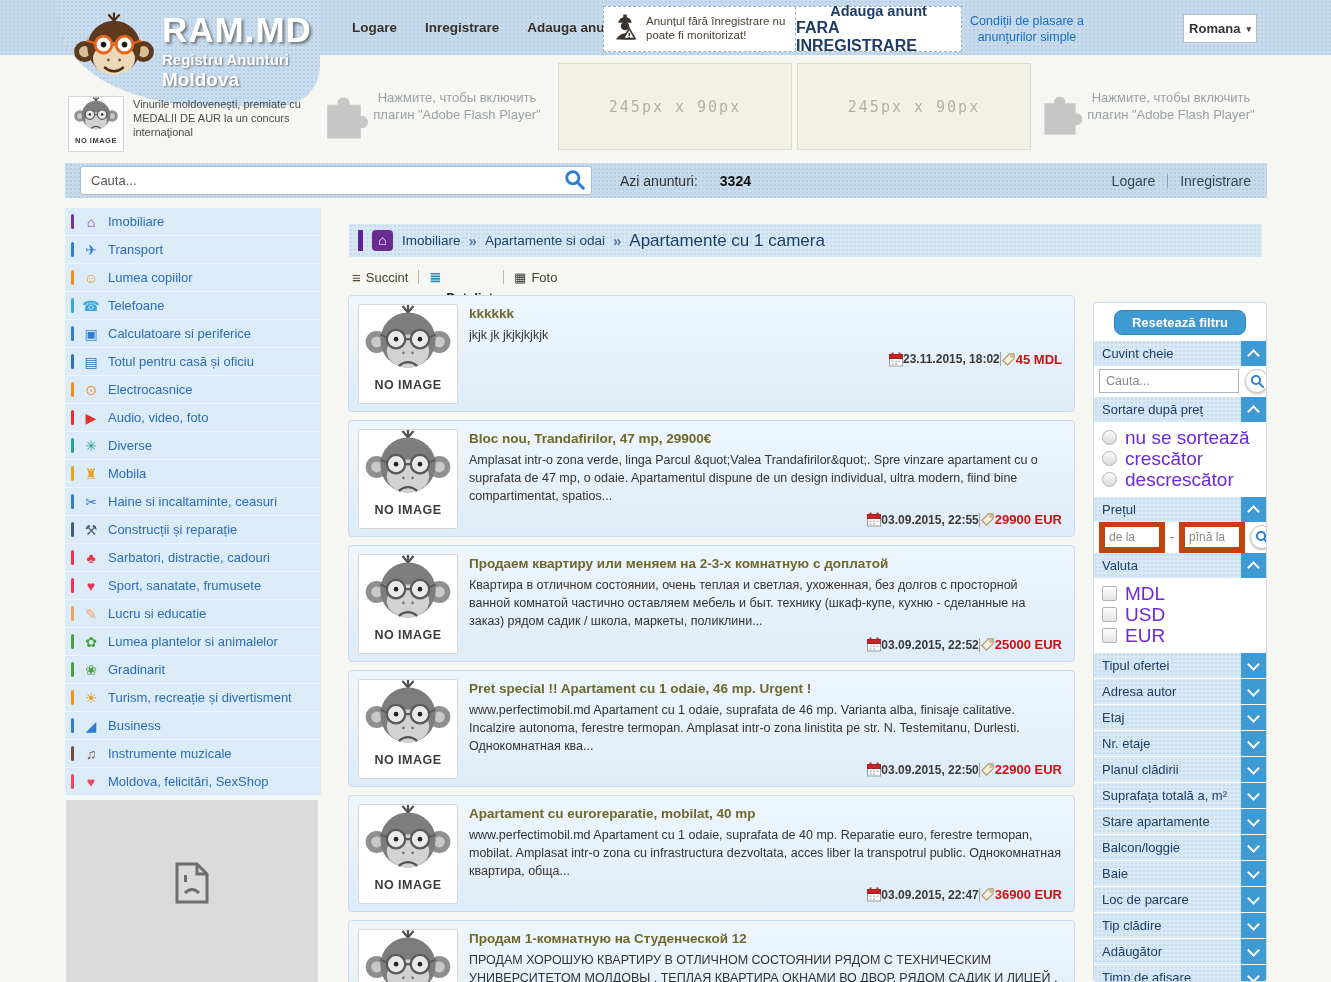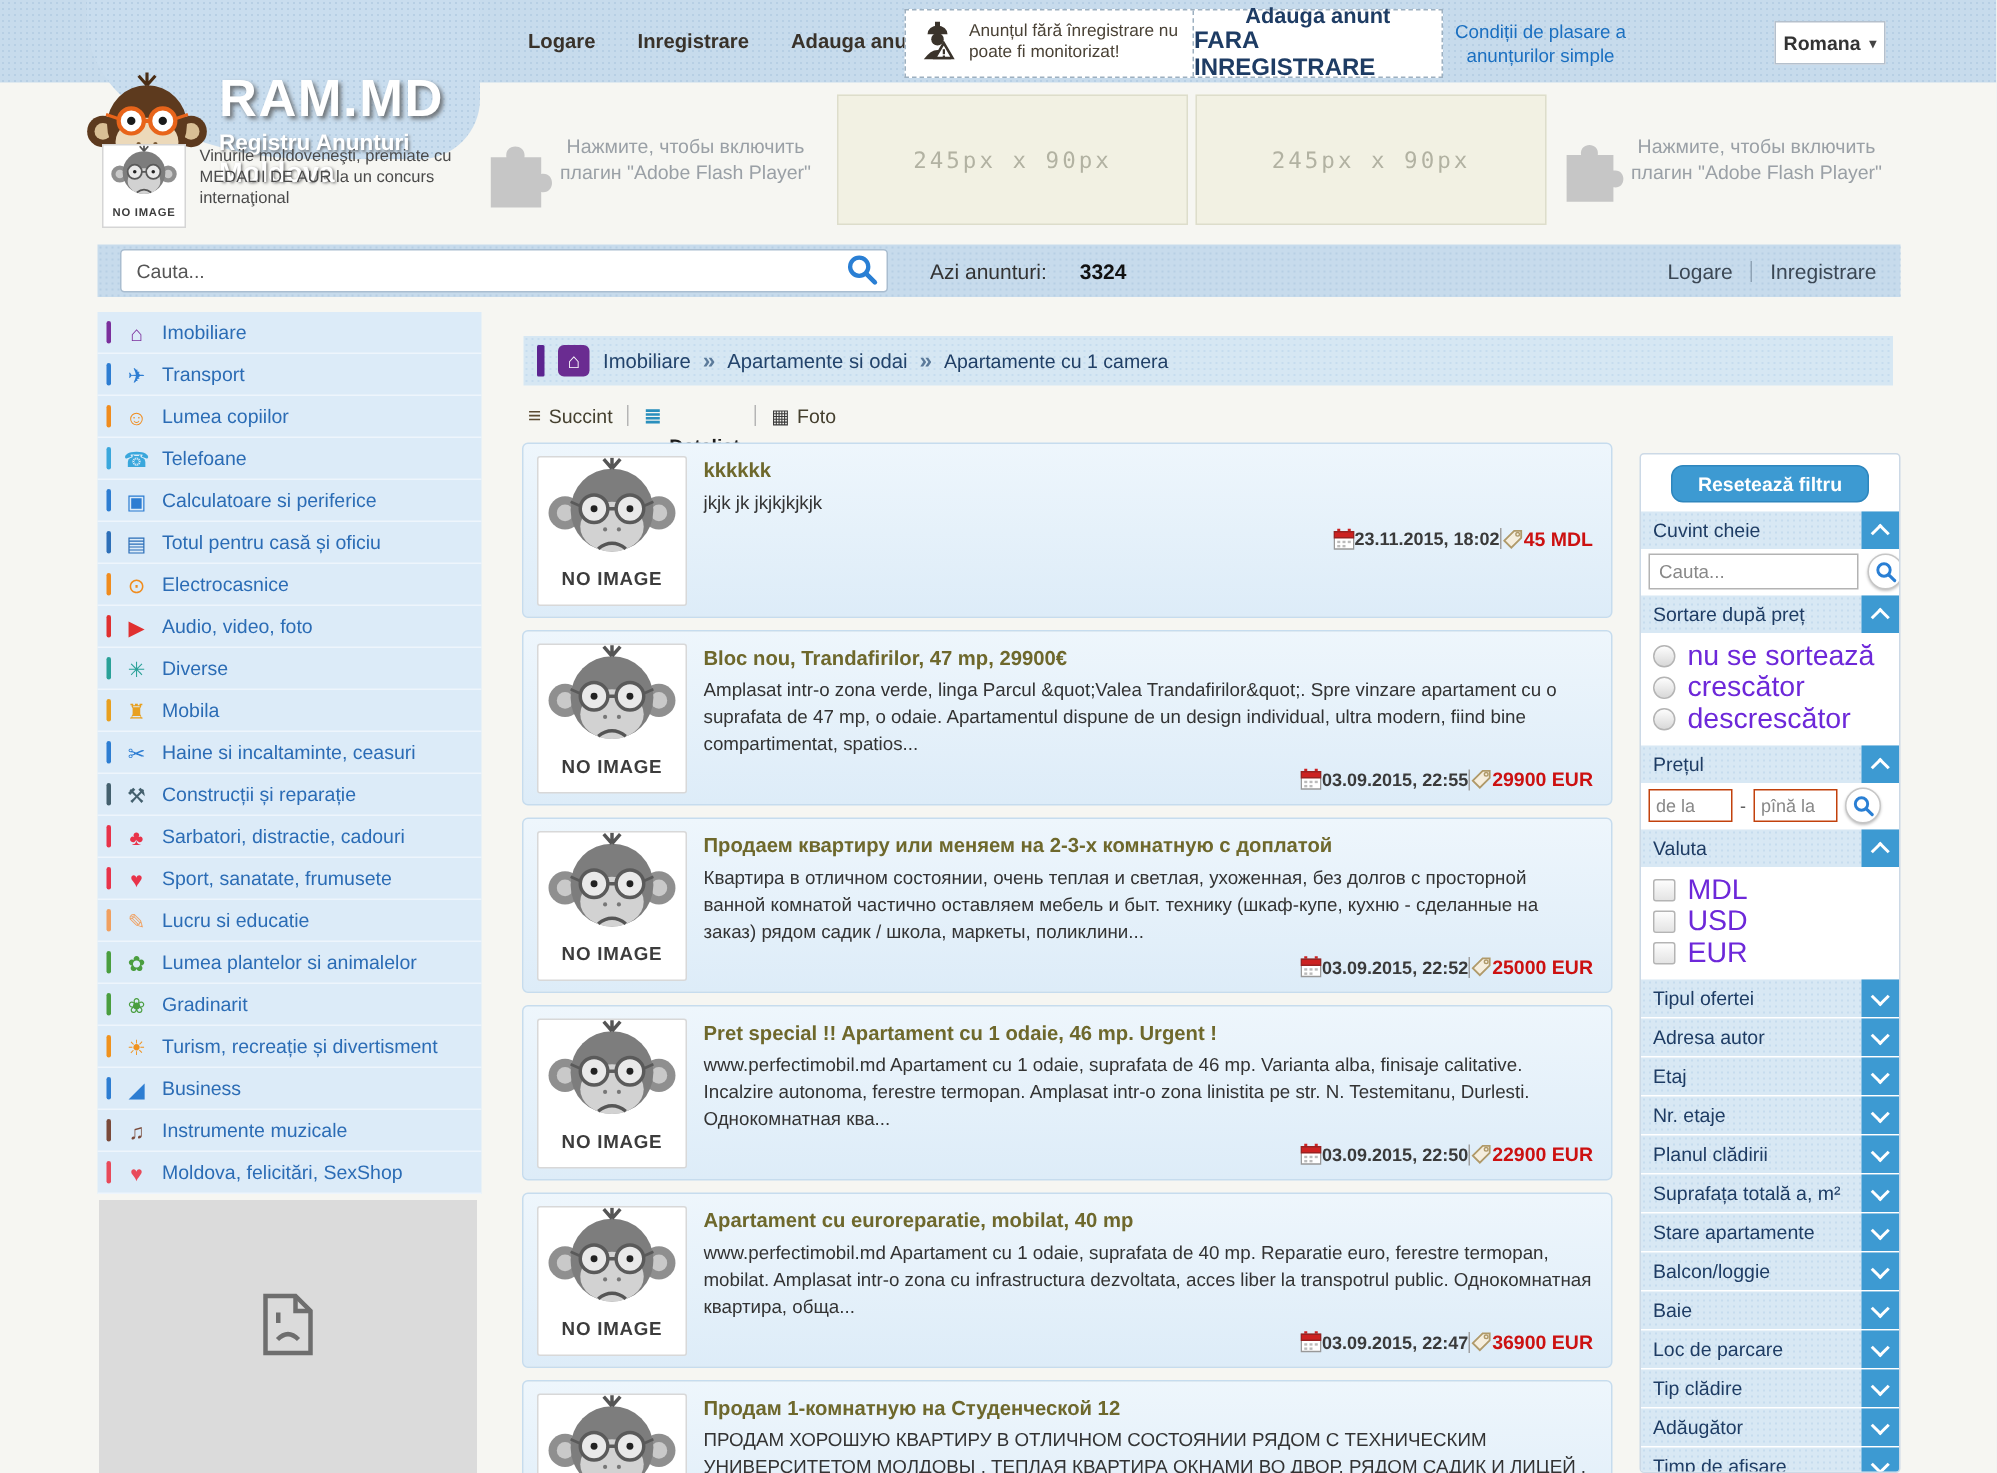--- a/index.html
+++ b/index.html
@@ -5,21 +5,21 @@
   html,body{margin:0;padding:0;}
   body{font-family:"Liberation Sans",sans-serif;background:#eceff1;}
   #app{position:relative;width:1331px;height:982px;background:#f6f6f2;overflow:hidden;}
 
   .dots{background-image:radial-gradient(#b7cfe4 1px,rgba(0,0,0,0) 1px);background-size:4px 4px;}
   .ldots{background-image:radial-gradient(#c6dcee 1px,rgba(0,0,0,0) 1px);background-size:4px 4px;}
 
   
   #topbar{position:absolute;left:0;top:0;width:1331px;height:55px;background-color:#c7dbec;}
   #logo-blob{position:absolute;left:58px;top:0;width:262px;height:106px;background-color:#c9ddee;border-radius:0 0 40px 150px / 0 0 40px 90px;}
-  #logo{position:absolute;left:52px;top:4px;width:260px;height:100px;cursor:pointer;margin-top:36px;}
+  #logo{position:absolute;left:68px;top:4px;width:260px;height:100px;cursor:pointer;}
   #logo-monkey{position:absolute;left:4px;top:4px;}
   #logo-text{position:absolute;left:94px;top:6px;color:#fff;}
   #logo-title{font-size:35px;font-weight:bold;letter-spacing:1px;text-shadow:2px 2px 3px rgba(80,80,80,.75);}
   #logo-sub1{font-size:15px;font-weight:bold;margin-top:1px;text-shadow:1px 1px 2px rgba(80,80,80,.75);}
   #logo-sub2{font-size:19px;font-weight:bold;margin-top:1px;text-shadow:1px 1px 2px rgba(80,80,80,.75);}
   #topnav{position:absolute;left:352px;top:20px;display:flex;gap:28px;}
   .topnav-link{font-size:13.5px;font-weight:bold;color:#39322a;cursor:pointer;}
   #warn-group{position:absolute;left:603px;top:6px;width:357px;height:44px;background:#fff;border:1px dashed #9db0c0;display:flex;}
   #warn-left{width:181px;display:flex;align-items:center;gap:6px;padding:2px 4px 2px 6px;border-right:1px dashed #9db0c0;cursor:pointer;}
   #warn-text{font-size:11.5px;line-height:1.18;color:#4a4236;}
@@ -63,21 +63,21 @@
   .cat-label{font-size:13px;color:#2b6cb5;margin-left:6px;white-space:nowrap;}
   #img-placeholder{position:absolute;left:66px;top:800px;width:252px;height:182px;background:#dbdbdb;display:flex;align-items:flex-start;justify-content:center;}
   #img-placeholder svg{margin-top:62px;}
 
   
   #breadcrumb{position:absolute;left:349px;top:224px;width:913px;height:33px;background-color:#d6e7f3;display:flex;align-items:center;padding-left:9px;box-sizing:border-box;}
   #bc-accent{width:5px;height:21px;background:#5b2490;border-radius:1px;margin-right:9px;}
   #home-ic{width:21px;height:21px;background:#6a2c91;border-radius:4px;color:#fff;font-size:14px;line-height:21px;text-align:center;margin-right:9px;}
   .bc-link{font-size:13.5px;color:#22436b;cursor:pointer;}
   .bc-sep{font-size:15px;font-weight:bold;color:#5b7a9a;margin:0 8px;}
-  #bc-current{font-size:13px;color:#203f66;}
+  #bc-current{font-size:17px;color:#203f66;}
   #tabs{position:absolute;left:352px;top:264px;height:26px;display:flex;align-items:center;gap:10px;}
   .tab{display:flex;align-items:center;gap:5px;cursor:pointer;}
   .tab-label{font-size:13px;color:#45402f;}
   .tab.active .tab-label{font-weight:bold;text-decoration:underline;color:#1a1a1a;margin-top:40px;}
   .ic-succint{font-size:15px;font-weight:bold;color:#5a4a32;}
   .ic-detaliat{font-size:14px;font-weight:bold;color:#2a8fbd;}
   .ic-foto{font-size:13px;color:#3a3a3a;}
   #tabs .vsep{border-left:1px solid #b5b5b5;}
 
   
@@ -105,21 +105,21 @@
   .kw-body{display:flex;align-items:center;gap:6px;padding:3px 5px;height:24px;}
   .kw-input{width:126px;height:22px;border:1px solid #b3b3b3;padding:0 6px;font-size:12.5px;color:#444;font-family:"Liberation Sans",sans-serif;}
   .kw-input::placeholder{color:#888;}
   .circle-btn{width:24px;height:24px;border-radius:50%;background:#fff;border:1px solid #c6c6c6;box-shadow:0 1px 2px rgba(0,0,0,.25);cursor:pointer;display:flex;align-items:center;justify-content:center;padding:0;flex:none;}
   .opt-body{padding:5px 8px 6px;}
   .opt-row{display:flex;align-items:center;gap:8px;height:21px;cursor:pointer;}
   .radio{width:13px;height:13px;border-radius:50%;border:1px solid #b4b4b4;background:linear-gradient(#fdfdfd,#d8d8d8);flex:none;}
   .checkbox{width:13px;height:13px;border-radius:2px;border:1px solid #b4b4b4;background:linear-gradient(#fdfdfd,#e4e4e4);flex:none;}
   .opt-label{font-size:19px;color:#6d28d9;}
   .price-body{display:flex;align-items:center;gap:5px;padding:4px 5px;height:22px;}
-  .price-input{width:46px;height:20px;border:1px solid #c2410c;padding:0 4px;font-size:12px;color:#444;font-family:"Liberation Sans",sans-serif;}
+  .price-input{width:46px;height:20px;border:6px solid #c2410c;padding:0 4px;font-size:12px;color:#444;font-family:"Liberation Sans",sans-serif;}
   .price-input::placeholder{color:#888;}
   .dash{color:#555;font-size:12px;}
 </style>
 </head>
 <body>
 
 <div id="app">
 
   <div id="topbar" class="dots"></div>
   <div id="logo-blob" class="dots"></div>

